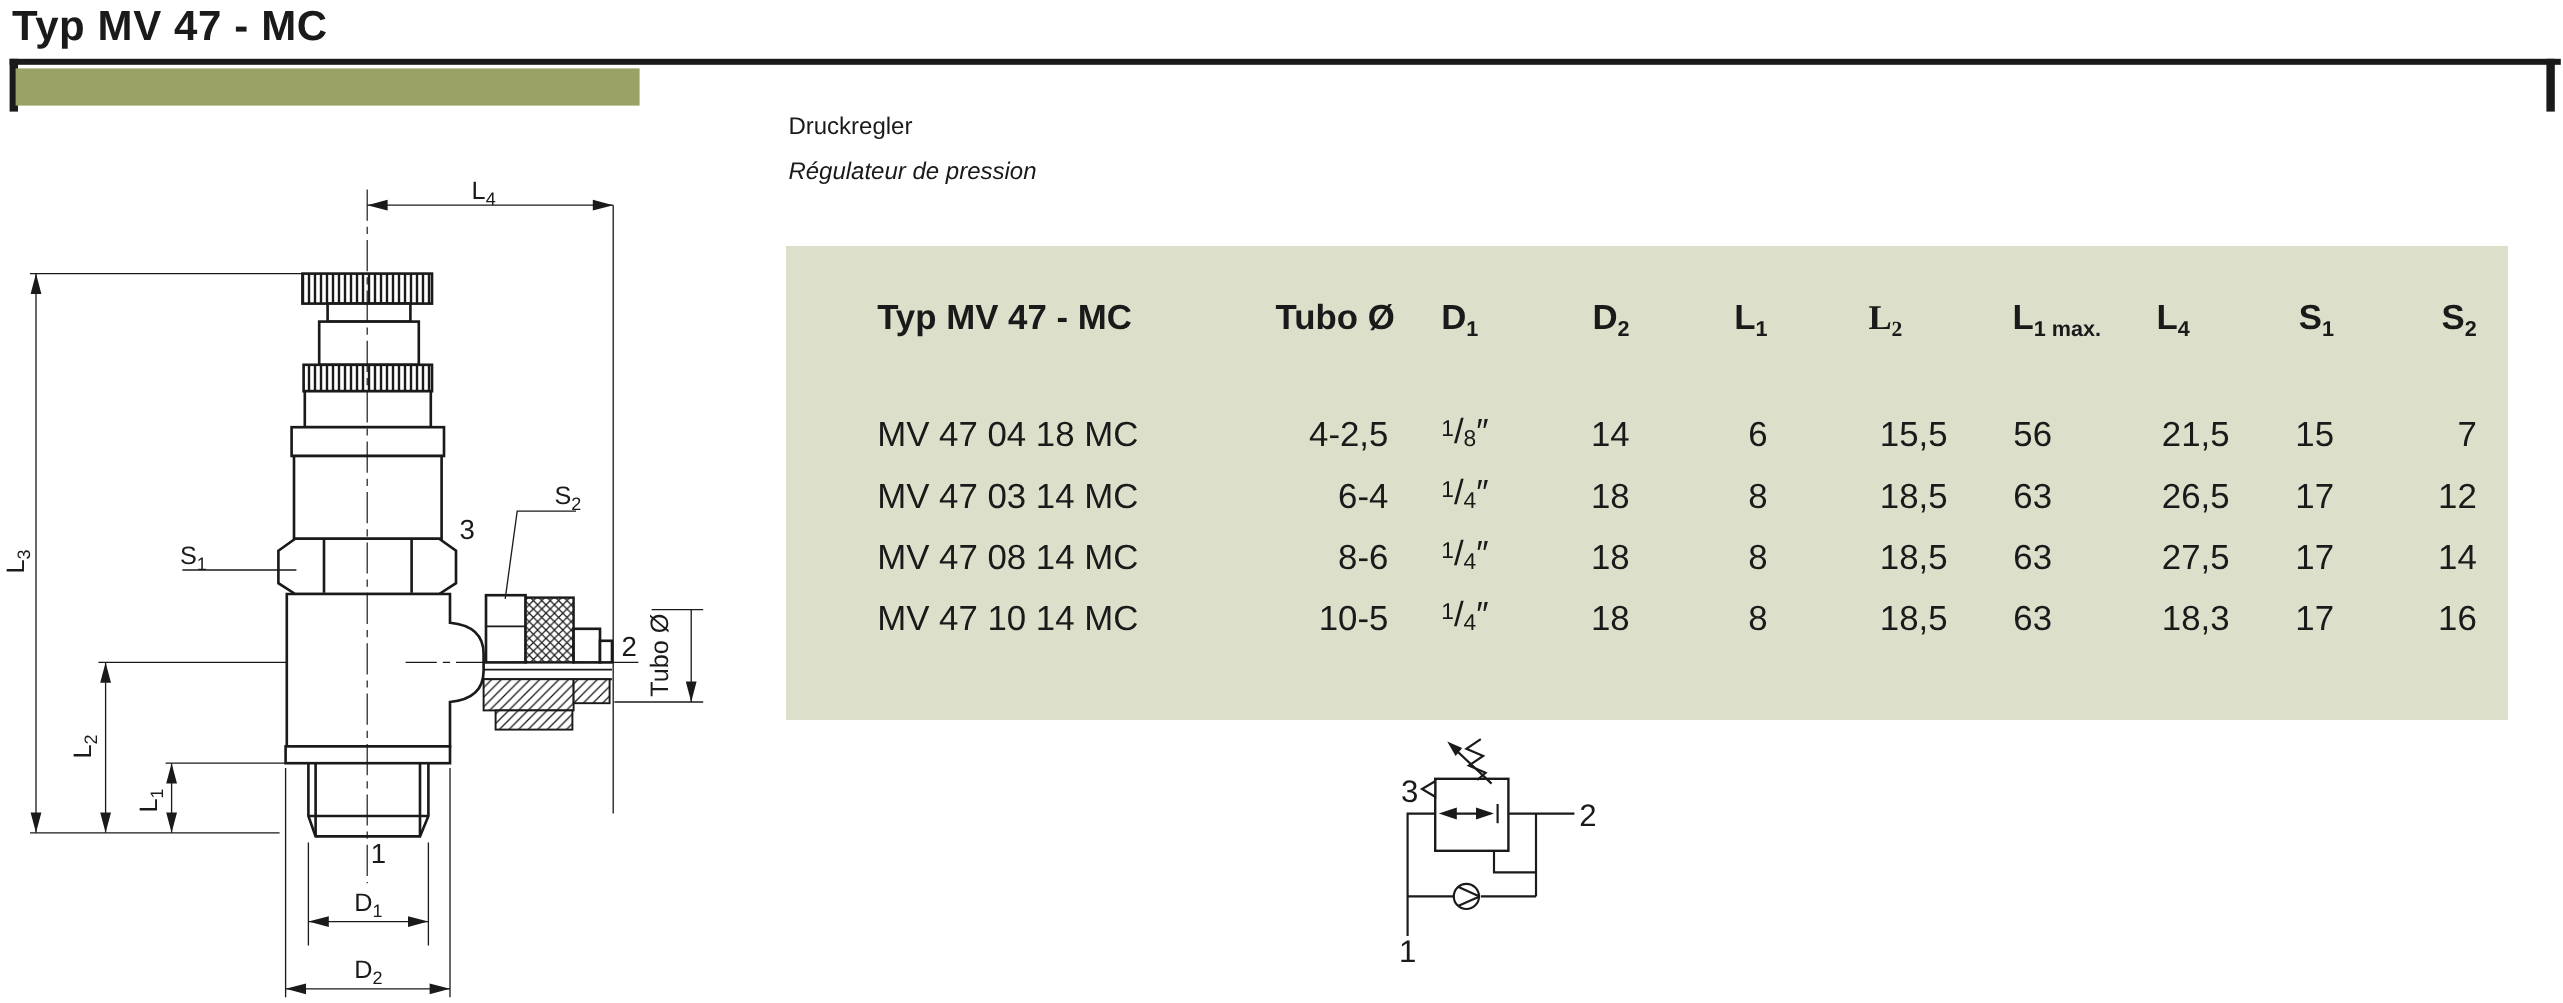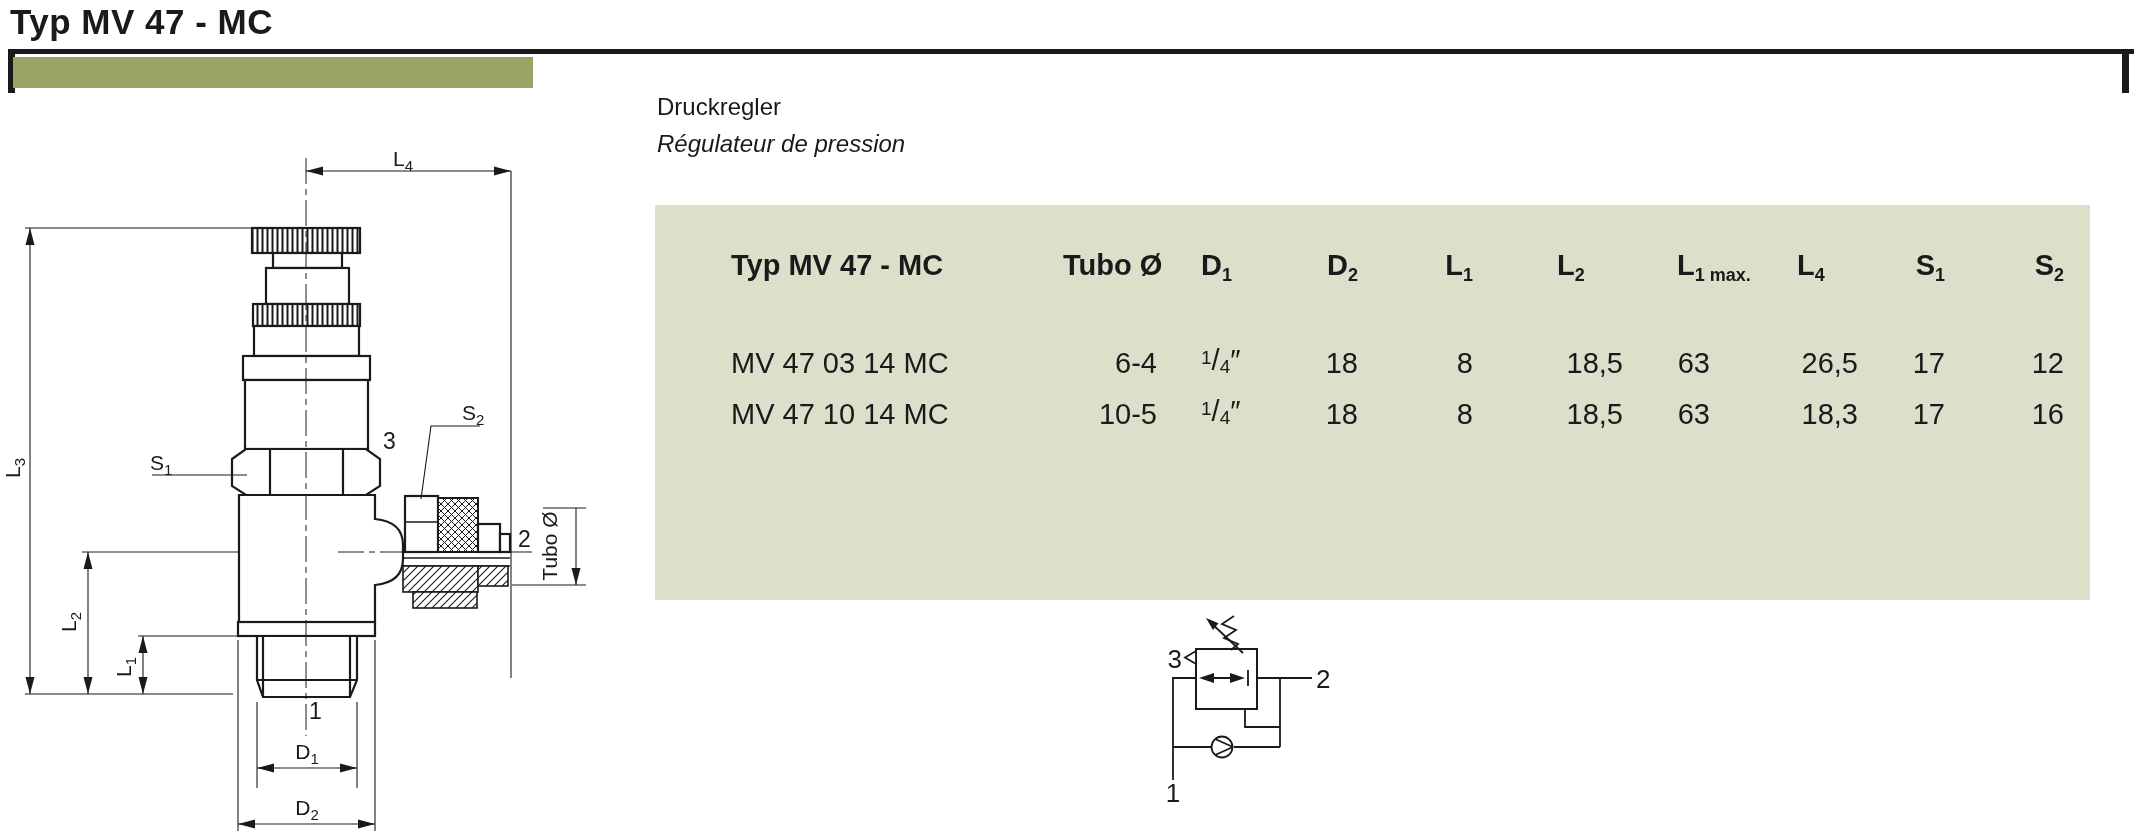--- a/index.html
+++ b/index.html
@@ -6,32 +6,32 @@
   html,body { width:2136px; height:836px; background:#ffffff; overflow:hidden;
               font-family:"Liberation Sans","DejaVu Sans",sans-serif; color:#1a1a1a; }
   .abs { position:absolute; }
 
   .page-title { left:10px; top:2px; font-size:35px; font-weight:bold; letter-spacing:0.5px; }
   .top-rule   { left:8px; top:49px; width:2126px; height:5px; background:#1a1a1a; }
   .corner-bar-left  { left:8px;    top:49px; width:7px; height:44px; background:#1a1a1a; }
   .corner-bar-right { left:2122px; top:49px; width:7px; height:44px; background:#1a1a1a; }
   .accent-bar { left:13px; top:57px; width:520px; height:31px; }
 
-  .intro { left:657px; top:88px; font-size:24px; line-height:37px; }
+  .intro { left:657px; top:88px; font-size:20px; line-height:37px; }
   .intro .fr { font-style:italic;text-align:center; }
 
   .table-wrap { left:655px; top:205px; width:1435px; height:395px; }
   table.spec { border-collapse:collapse; table-layout:fixed; width:1435px; }
   th, td { padding:0; white-space:nowrap; overflow:visible; font-weight:normal; text-align:left; }
   thead th { height:132px; vertical-align:top; padding-top:44px; font-weight:bold; font-size:29px; }
   tbody td { height:42px; line-height:42px; font-size:29px; }
   .h-typ,.c-typ { padding-left:76px; }
   .h-tubo { padding-left:2px; }
   .h-d1,.c-d1 { padding-left:44px; }
-  .h-l2 { padding-left:84px; }
+  .h-l2 { padding-left:84px;font-family:Liberation Serif, serif; }
   .h-l3 { padding-left:54px; }
   .h-l4 { padding-left:87px; }
   .ar { text-align:right; }
   .sub  { font-size:18px; vertical-align:-6px; font-weight:inherit; }
   .fsup { font-size:19px; vertical-align:6px; }
   .fsub { font-size:19px; vertical-align:-3px; }
 
   svg { position:absolute; font-family:"Liberation Sans","DejaVu Sans",sans-serif; }
   .ol  { fill:#ffffff; stroke:#1a1a1a; stroke-width:2.2; }
   .thin{ stroke:#1a1a1a; stroke-width:1.1; fill:none; }
@@ -82,30 +82,56 @@
         <th class="h-l2"><span>L</span><span class="sub">2</span></th>
         <th class="h-l3"><span>L</span><span class="sub">1 max.</span></th>
         <th class="h-l4"><span>L</span><span class="sub">4</span></th>
         <th class="ar"><span>S</span><span class="sub">1</span></th>
         <th class="ar"><span>S</span><span class="sub">2</span></th>
         <th></th>
       </tr>
     </thead>
     <tbody id="table-body">
         <tr>
+          <td class="c-typ">MV 47 04 18 MC</td>
+          <td class="ar">4-2,5</td>
+          <td class="c-d1"><span class="fsup">1</span>/<span class="fsub">8</span>″</td>
+          <td class="ar">14</td>
+          <td class="ar">6</td>
+          <td class="ar">15,5</td>
+          <td class="ar">56</td>
+          <td class="ar">21,5</td>
+          <td class="ar">15</td>
+          <td class="ar">7</td>
+          <td></td>
+        </tr>
+        <tr>
           <td class="c-typ">MV 47 03 14 MC</td>
           <td class="ar">6-4</td>
           <td class="c-d1"><span class="fsup">1</span>/<span class="fsub">4</span>″</td>
           <td class="ar">18</td>
           <td class="ar">8</td>
           <td class="ar">18,5</td>
           <td class="ar">63</td>
           <td class="ar">26,5</td>
           <td class="ar">17</td>
           <td class="ar">12</td>
+          <td></td>
+        </tr>
+        <tr>
+          <td class="c-typ">MV 47 08 14 MC</td>
+          <td class="ar">8-6</td>
+          <td class="c-d1"><span class="fsup">1</span>/<span class="fsub">4</span>″</td>
+          <td class="ar">18</td>
+          <td class="ar">8</td>
+          <td class="ar">18,5</td>
+          <td class="ar">63</td>
+          <td class="ar">27,5</td>
+          <td class="ar">17</td>
+          <td class="ar">14</td>
           <td></td>
         </tr>
         <tr>
           <td class="c-typ">MV 47 10 14 MC</td>
           <td class="ar">10-5</td>
           <td class="c-d1"><span class="fsup">1</span>/<span class="fsub">4</span>″</td>
           <td class="ar">18</td>
           <td class="ar">8</td>
           <td class="ar">18,5</td>
           <td class="ar">63</td>

